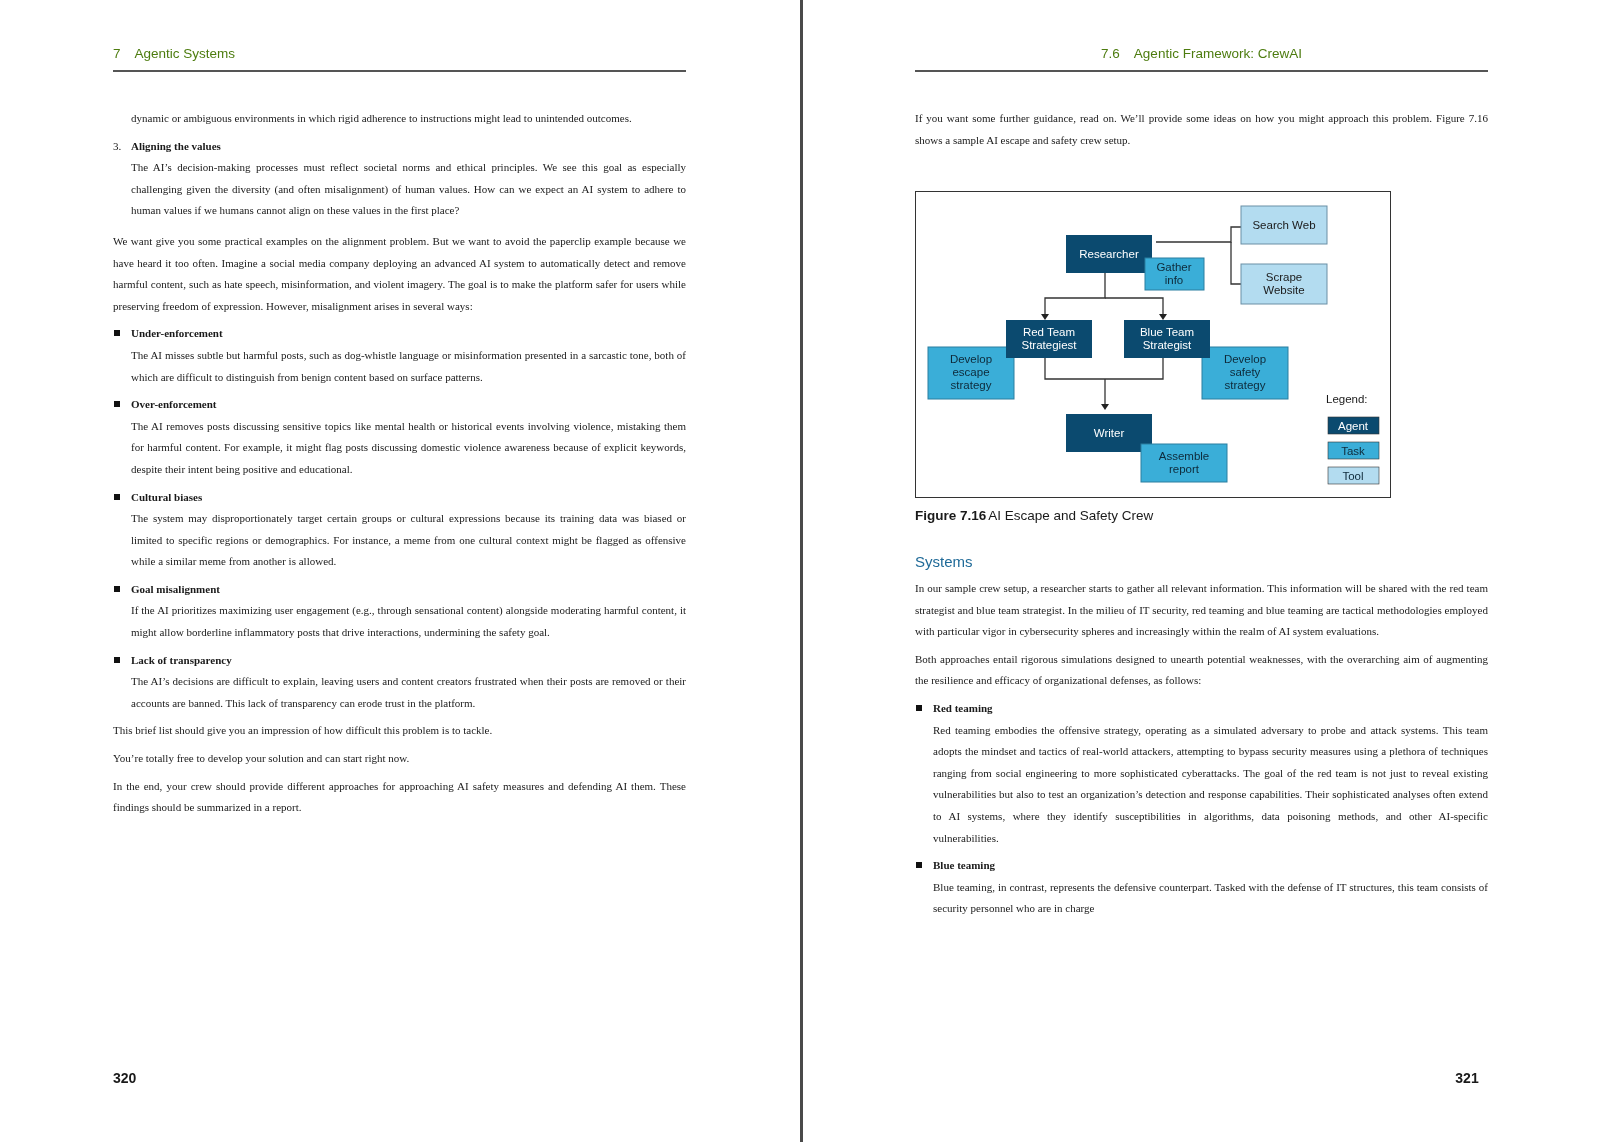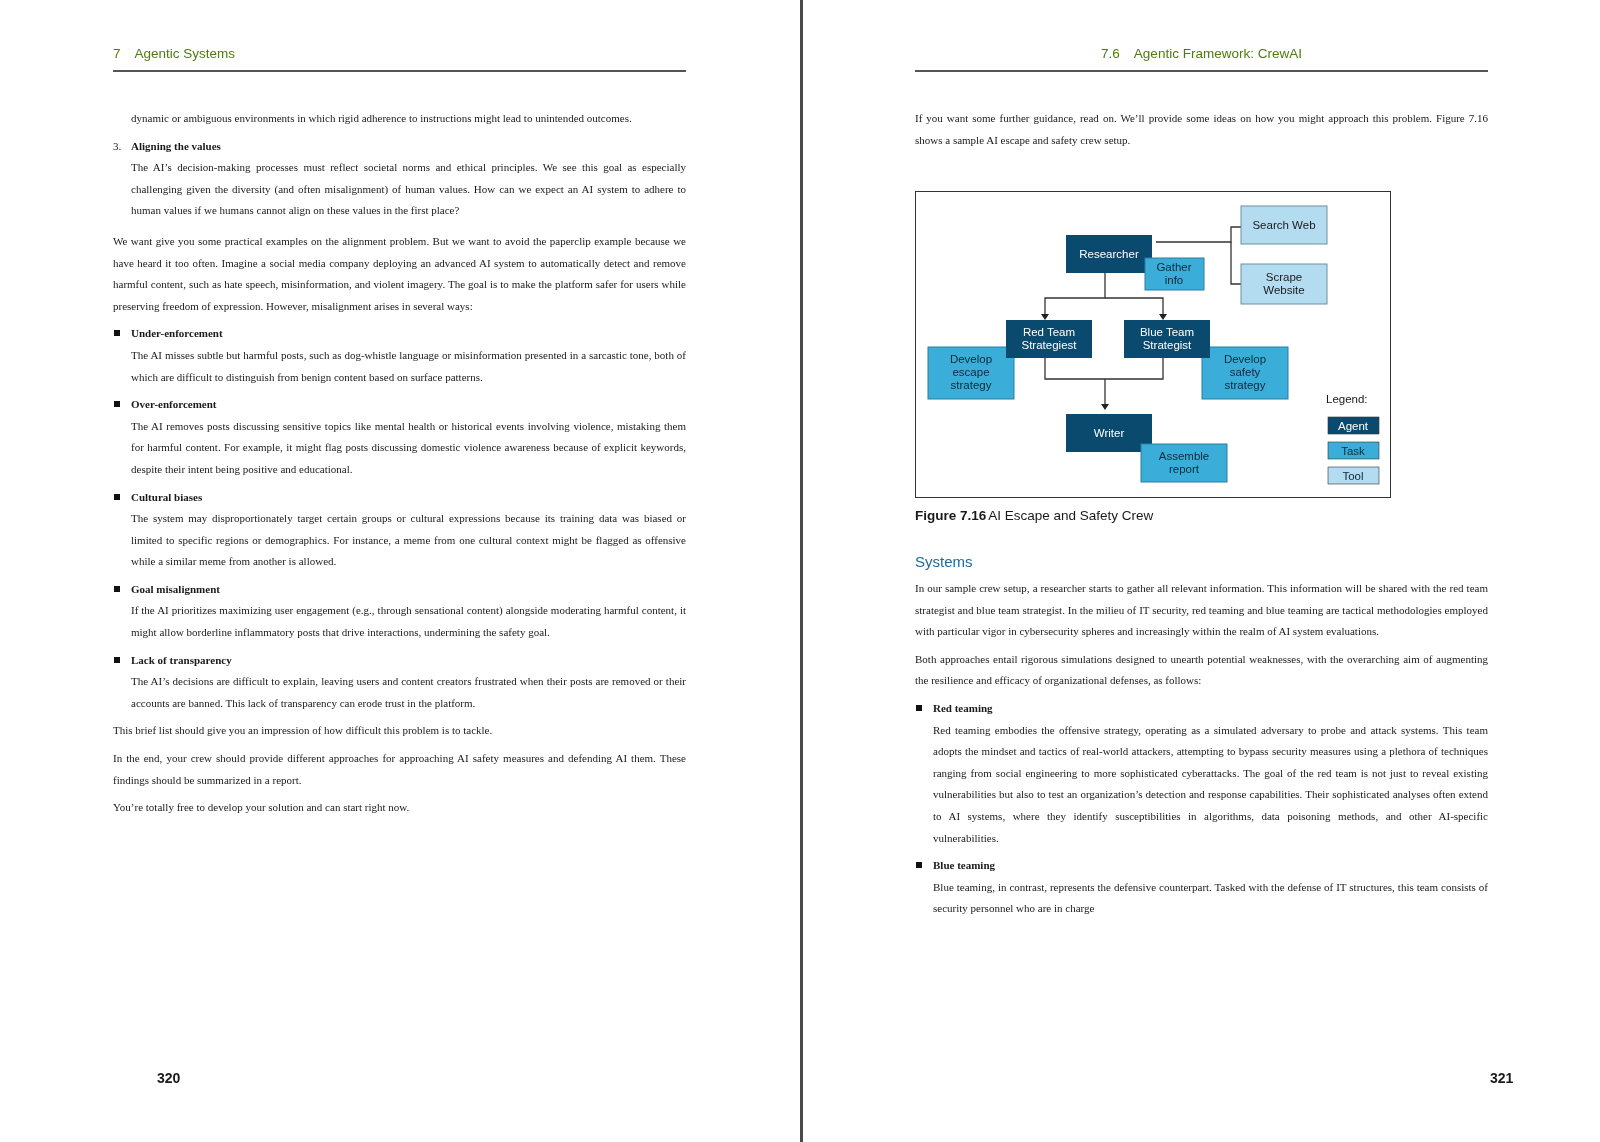--- a/index.html
+++ b/index.html
@@ -19,23 +19,23 @@
   .right .body { left: 109px; width: 573px; top: 108px; }
   p { margin: 0 0 6px 0; }
   .indent { padding-left: 18px; }
   .numitem { position: relative; padding-left: 18px; }
   .numitem .n { position: absolute; left: 0; }
   ul.sq { list-style: none; margin: 0 0 6px 0; padding: 0; }
   ul.sq li { position: relative; padding-left: 18px; margin-bottom: 6px; }
   ul.sq li::before { content: ""; position: absolute; left: 1px; top: 7px; width: 6px; height: 6px; background: #111; }
   .item-title { font-weight: bold; display: block; }
 
-  .page-num { position: absolute; top: 1070px; font-family: "Liberation Sans", sans-serif; font-weight: bold; font-size: 14px; margin-left: 44px; }
+  .page-num { position: absolute; top: 1070px; font-family: "Liberation Sans", sans-serif; font-weight: bold; font-size: 14px; }
   .left .page-num { left: 113px; }
-  .right .page-num { left: 640px; width: 42px; text-align: left; }
+  .right .page-num { left: 640px; width: 42px; text-align: center; }
 
   .figure { position: absolute; left: 109px; top: 191px; width: 476px; height: 307px; border: 1.5px solid #333; box-sizing: border-box; }
   .figure svg { position: absolute; left: 0; top: 0; }
   .fig-caption { position: absolute; left: 109px; top: 508px; font-family: "Liberation Sans", sans-serif; font-size: 13.5px; }
   .fig-caption .label { font-weight: bold; margin-right: 2px; }
   .solution-head { position: absolute; left: 109px; top: 553px; font-family: "Liberation Sans", sans-serif; font-size: 15px; color: #1f6a98; }
   .right .body.lower { top: 578px; }
 </style>
 </head>
 <body>
@@ -54,22 +54,22 @@
     </div>
     <p>We want give you some practical examples on the alignment problem. But we want to avoid the paperclip example because we have heard it too often. Imagine a social media company deploying an advanced AI system to automatically detect and remove harmful content, such as hate speech, misinformation, and violent imagery. The goal is to make the platform safer for users while preserving freedom of expression. However, misalignment arises in several ways:</p>
     <ul class="sq">
       <li><span class="item-title">Under-enforcement</span><span>The AI misses subtle but harmful posts, such as dog-whistle language or misinformation presented in a sarcastic tone, both of which are difficult to distinguish from benign content based on surface patterns.</span></li>
       <li><span class="item-title">Over-enforcement</span><span>The AI removes posts discussing sensitive topics like mental health or historical events involving violence, mistaking them for harmful content. For example, it might flag posts discussing domestic violence awareness because of explicit keywords, despite their intent being positive and educational.</span></li>
       <li><span class="item-title">Cultural biases</span><span>The system may disproportionately target certain groups or cultural expressions because its training data was biased or limited to specific regions or demographics. For instance, a meme from one cultural context might be flagged as offensive while a similar meme from another is allowed.</span></li>
       <li><span class="item-title">Goal misalignment</span><span>If the AI prioritizes maximizing user engagement (e.g., through sensational content) alongside moderating harmful content, it might allow borderline inflammatory posts that drive interactions, undermining the safety goal.</span></li>
       <li><span class="item-title">Lack of transparency</span><span>The AI’s decisions are difficult to explain, leaving users and content creators frustrated when their posts are removed or their accounts are banned. This lack of transparency can erode trust in the platform.</span></li>
     </ul>
     <p>This brief list should give you an impression of how difficult this problem is to tackle.</p>
+    <p>You’re totally free to develop your solution and can start right now.</p>
     <p>In the end, your crew should provide different approaches for approaching AI safety measures and defending AI them. These findings should be summarized in a report.</p>
-    <p>You’re totally free to develop your solution and can start right now.</p>
   </div>
 
   <div class="page-num">320</div>
 </div>
 
 <div class="spine"></div>
 
 <div class="page right">
   <div class="running-head">
     <span class="num">7.6</span><span>Agentic Framework: CrewAI</span>

